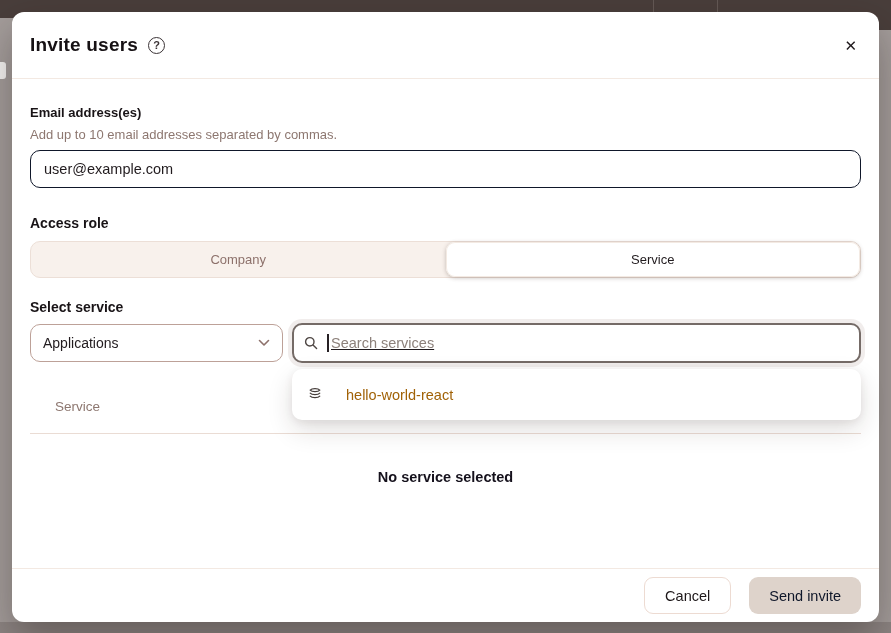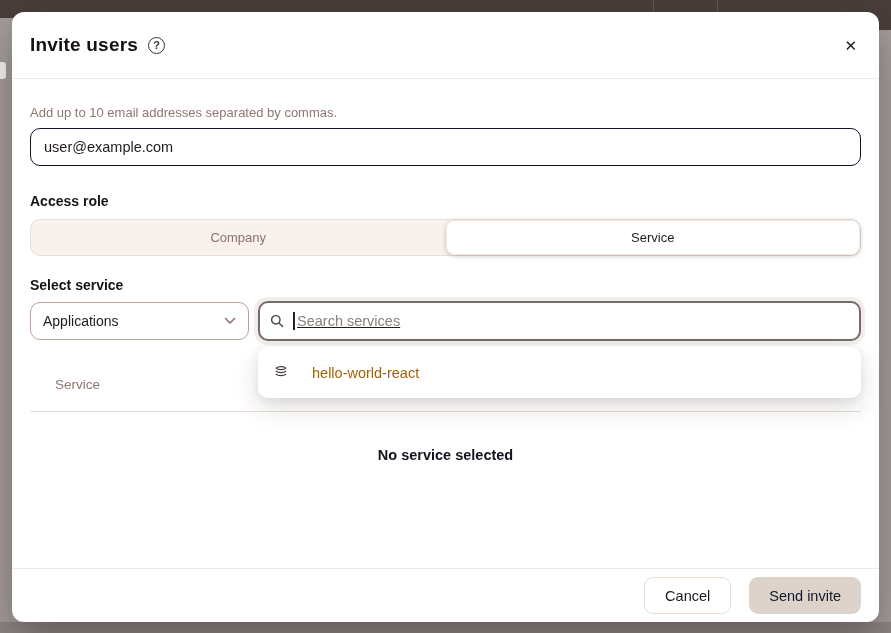--- a/index.html
+++ b/index.html
@@ -53,21 +53,21 @@
     background:transparent; border:none; border-radius:9px;
     font-family:inherit; font-size:13px; color:#8d716b; cursor:pointer;
   }
   .segment.active {
     background:#fff; color:#211b1e; font-weight:500;
     box-shadow:0 1px 4px rgba(70,50,40,.30), 0 0 0 1px #f3eae3 inset;
   }
 
   .picker-row { display:flex; gap:9px; align-items:center; }
   .select-box {
-    width:219px; height:38px; border:1px solid #bda198; border-radius:10px;
+    width:253px; height:38px; border:1px solid #bda198; border-radius:10px;
     display:flex; align-items:center; padding:0 12px; font-size:14px; color:#211b1e; cursor:pointer; background:#fff;
   }
   .select-box .chev { margin-left:auto; display:flex; }
 
   .search-wrap { flex:1; position:relative; }
   .search-input {
     width:100%; height:40px; border:2px solid #756b67; border-radius:10px;
     padding:0 12px 0 37px; font-size:14.5px; color:#211b1e; font-family:inherit; outline:none;
     box-shadow:0 0 0 4px rgba(165,145,135,.16);
     text-decoration:underline;
@@ -111,20 +111,21 @@
 <div class="modal">
 
   <div class="modal-header">
     <span class="modal-title">Invite users</span>
     <span class="help-badge">?</span>
     <button class="close-btn">✕</button>
   </div>
 
   <div class="modal-body">
 
+    <div class="field-label">Email address(es)</div>
     <div class="helper-text">Add up to 10 email addresses separated by commas.</div>
     <input class="text-input" type="text" value="user@example.com" style="">
 
     <div class="section-label lbl-access">Access role</div>
     <div class="segmented">
       <button class="segment">Company</button>
       <button class="segment active">Service</button>
     </div>
 
     <div class="section-label lbl-select">Select service</div>

